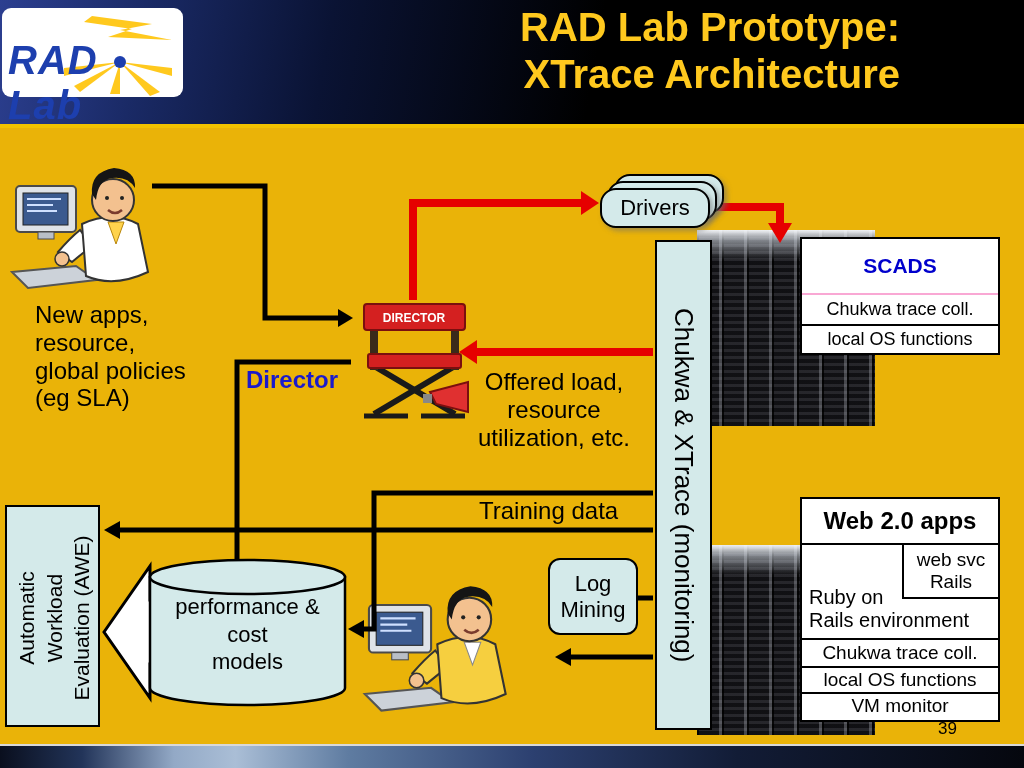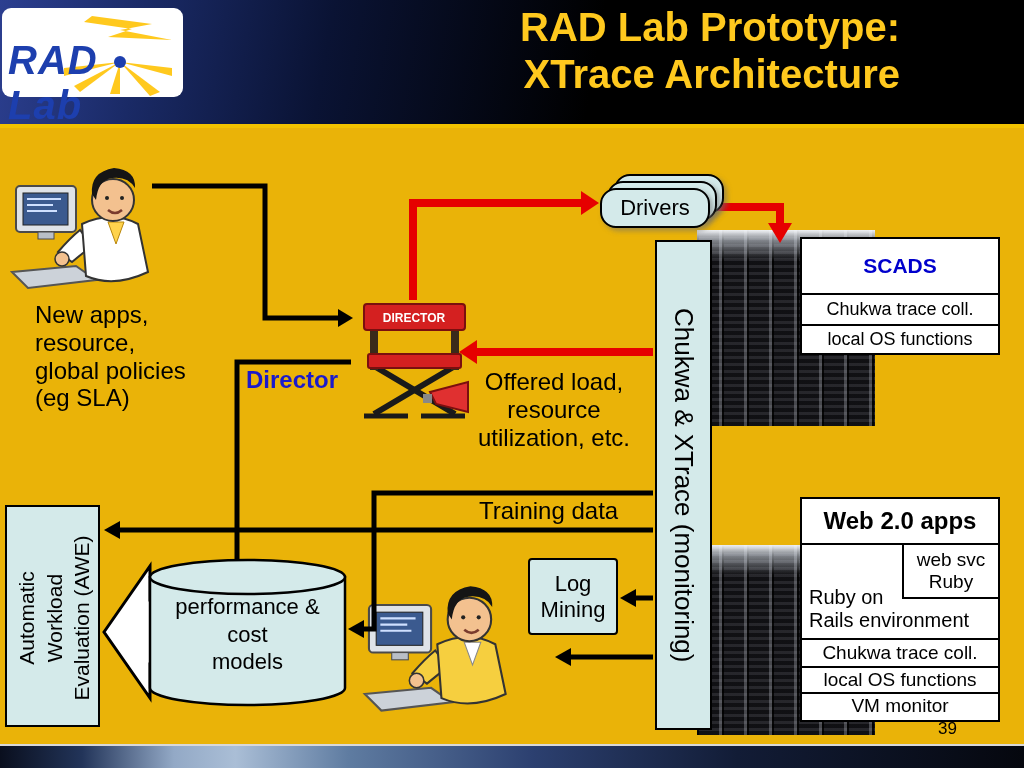--- a/index.html
+++ b/index.html
@@ -42,36 +42,36 @@
 
   .awe{left:5px;top:505px;width:95px;height:222px;overflow:visible}
   .awe-inner{position:absolute;left:0;top:0;width:222px;height:95px;
              transform:rotate(-90deg) translateX(-222px);transform-origin:0 0;
              display:flex;flex-direction:column;justify-content:center;text-align:center;
              font-size:21px;line-height:1.32}
 
   .whitebox{position:absolute;background:#fff;border:2px solid #000}
   .scads{left:800px;top:237px;width:200px;height:118px}
   .scads-title{height:56px;display:flex;align-items:center;justify-content:center;
-               font-size:21px;font-weight:700;color:#0000CC;border-bottom:2px solid #000000}
+               font-size:21px;font-weight:700;color:#0000CC;border-bottom:2px solid #f9a8d4}
   .boxrow{display:flex;align-items:center;justify-content:center}
   .scads .boxrow{height:29px;font-size:18px}
   .scads .boxrow + .boxrow{border-top:2px solid #000}
 
   .web20{left:800px;top:497px;width:200px;height:225px}
   .web-title{height:46px;display:flex;align-items:center;justify-content:center;font-size:24px;font-weight:700;border-bottom:2px solid #000}
   .web-mid{position:relative;height:95px;border-bottom:2px solid #000}
   .ruby{position:absolute;left:7px;bottom:5px;font-size:20px;line-height:1.18;white-space:pre-line}
   .apibox{position:absolute;right:0;top:0;width:96px;height:54px;border-left:2px solid #000;border-bottom:2px solid #000;
           display:flex;align-items:center;justify-content:center;text-align:center;
           font-size:19px;line-height:1.15;white-space:pre-line}
   .web20 .boxrow{height:26px;font-size:19px}
   .web20 .boxrow + .boxrow{border-top:2px solid #000}
 
-  .logmining{left:528px;top:558px;width:90px;height:77px;border-radius:4px;
+  .logmining{left:548px;top:558px;width:90px;height:77px;border-radius:12px;
              display:flex;align-items:center;justify-content:center;text-align:center;
              font-size:22px;line-height:1.15;white-space:pre-line}
 
   
   .lbl{position:absolute;font-size:24px;line-height:1.16;white-space:pre-line}
   #new-apps{left:35px;top:301px}
   #director-label{left:246px;top:366px;font-weight:700;color:#1A1ACC}
   #offered-load{left:440px;top:368px;width:228px;text-align:center}
   #training-data{left:479px;top:497px}
   #models-label{left:150px;top:593px;width:195px;text-align:center;font-size:22px;line-height:1.25}
@@ -219,21 +219,21 @@
     <div class="boxrow">Chukwa trace coll.</div>
     <div class="boxrow">local OS functions</div>
   </div>
 
   <div class="whitebox web20">
     <div class="web-title">Web 2.0 apps</div>
     <div class="web-mid">
       <div class="ruby">Ruby on
 Rails environment</div>
       <div class="apibox">web svc
-Ruby</div>
+Rails</div>
     </div>
     <div class="boxrow">Chukwa trace coll.</div>
     <div class="boxrow">local OS functions</div>
     <div class="boxrow">VM monitor</div>
   </div>
 
   <div class="tealbox logmining">Log
 Mining</div>
 
   <div class="lbl" id="new-apps">New apps,

